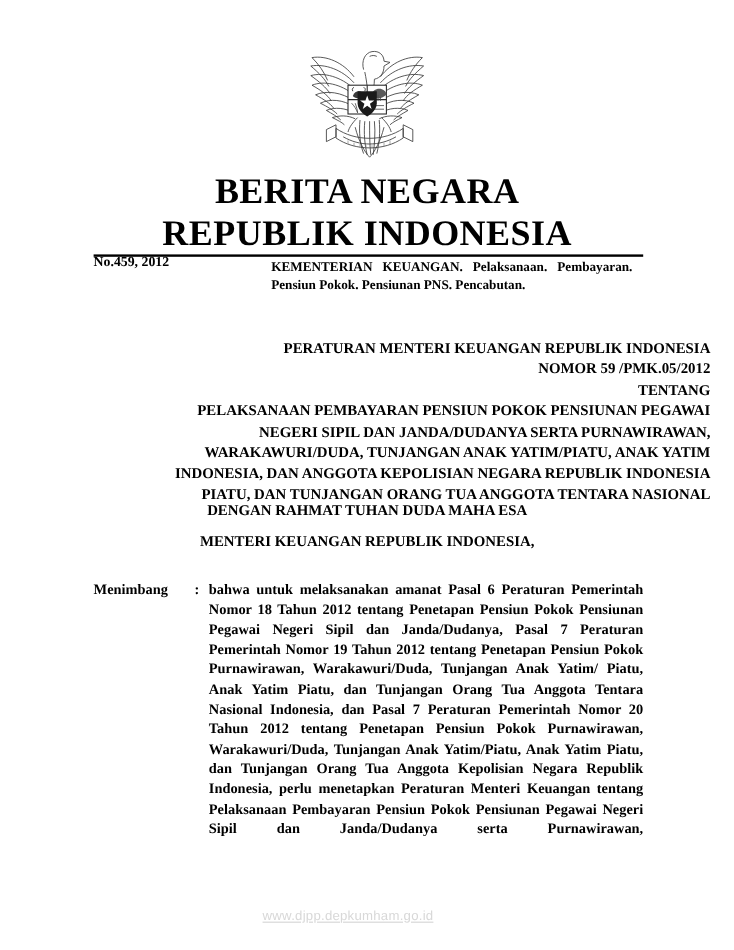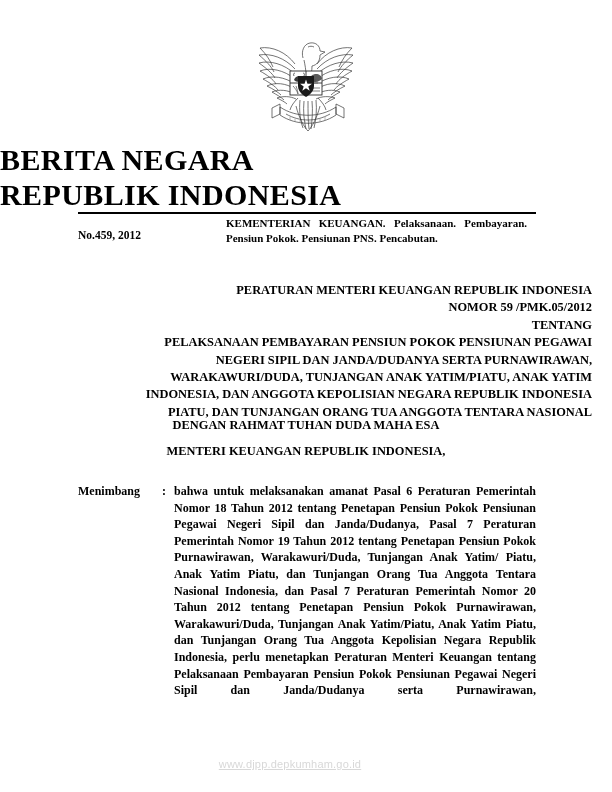--- a/index.html
+++ b/index.html
@@ -29,41 +29,42 @@
     display: inline-block;
     vertical-align: top;
   }
 
   
   .masthead {
     position: absolute;
     left: 0;
     top: 142px;
     width: 612px;
+    text-align: center;
     font-weight: bold;
     font-size: 30px;
     line-height: 35px;
     letter-spacing: 0.4px;
   }
 
   
   .head-rule {
     position: absolute;
     left: 78px;
     top: 212px;
     width: 458px;
     height: 2px;
     background: #000000;
   }
 
   
   .issue-no {
     position: absolute;
     left: 78px;
-    top: 228px;
+    top: 212px;
     font-weight: bold;
     font-size: 11.5px;
     line-height: 15px;
     white-space: nowrap;
   }
   .subject-keywords {
     position: absolute;
     left: 226px;
     top: 216px;
     width: 301px;

